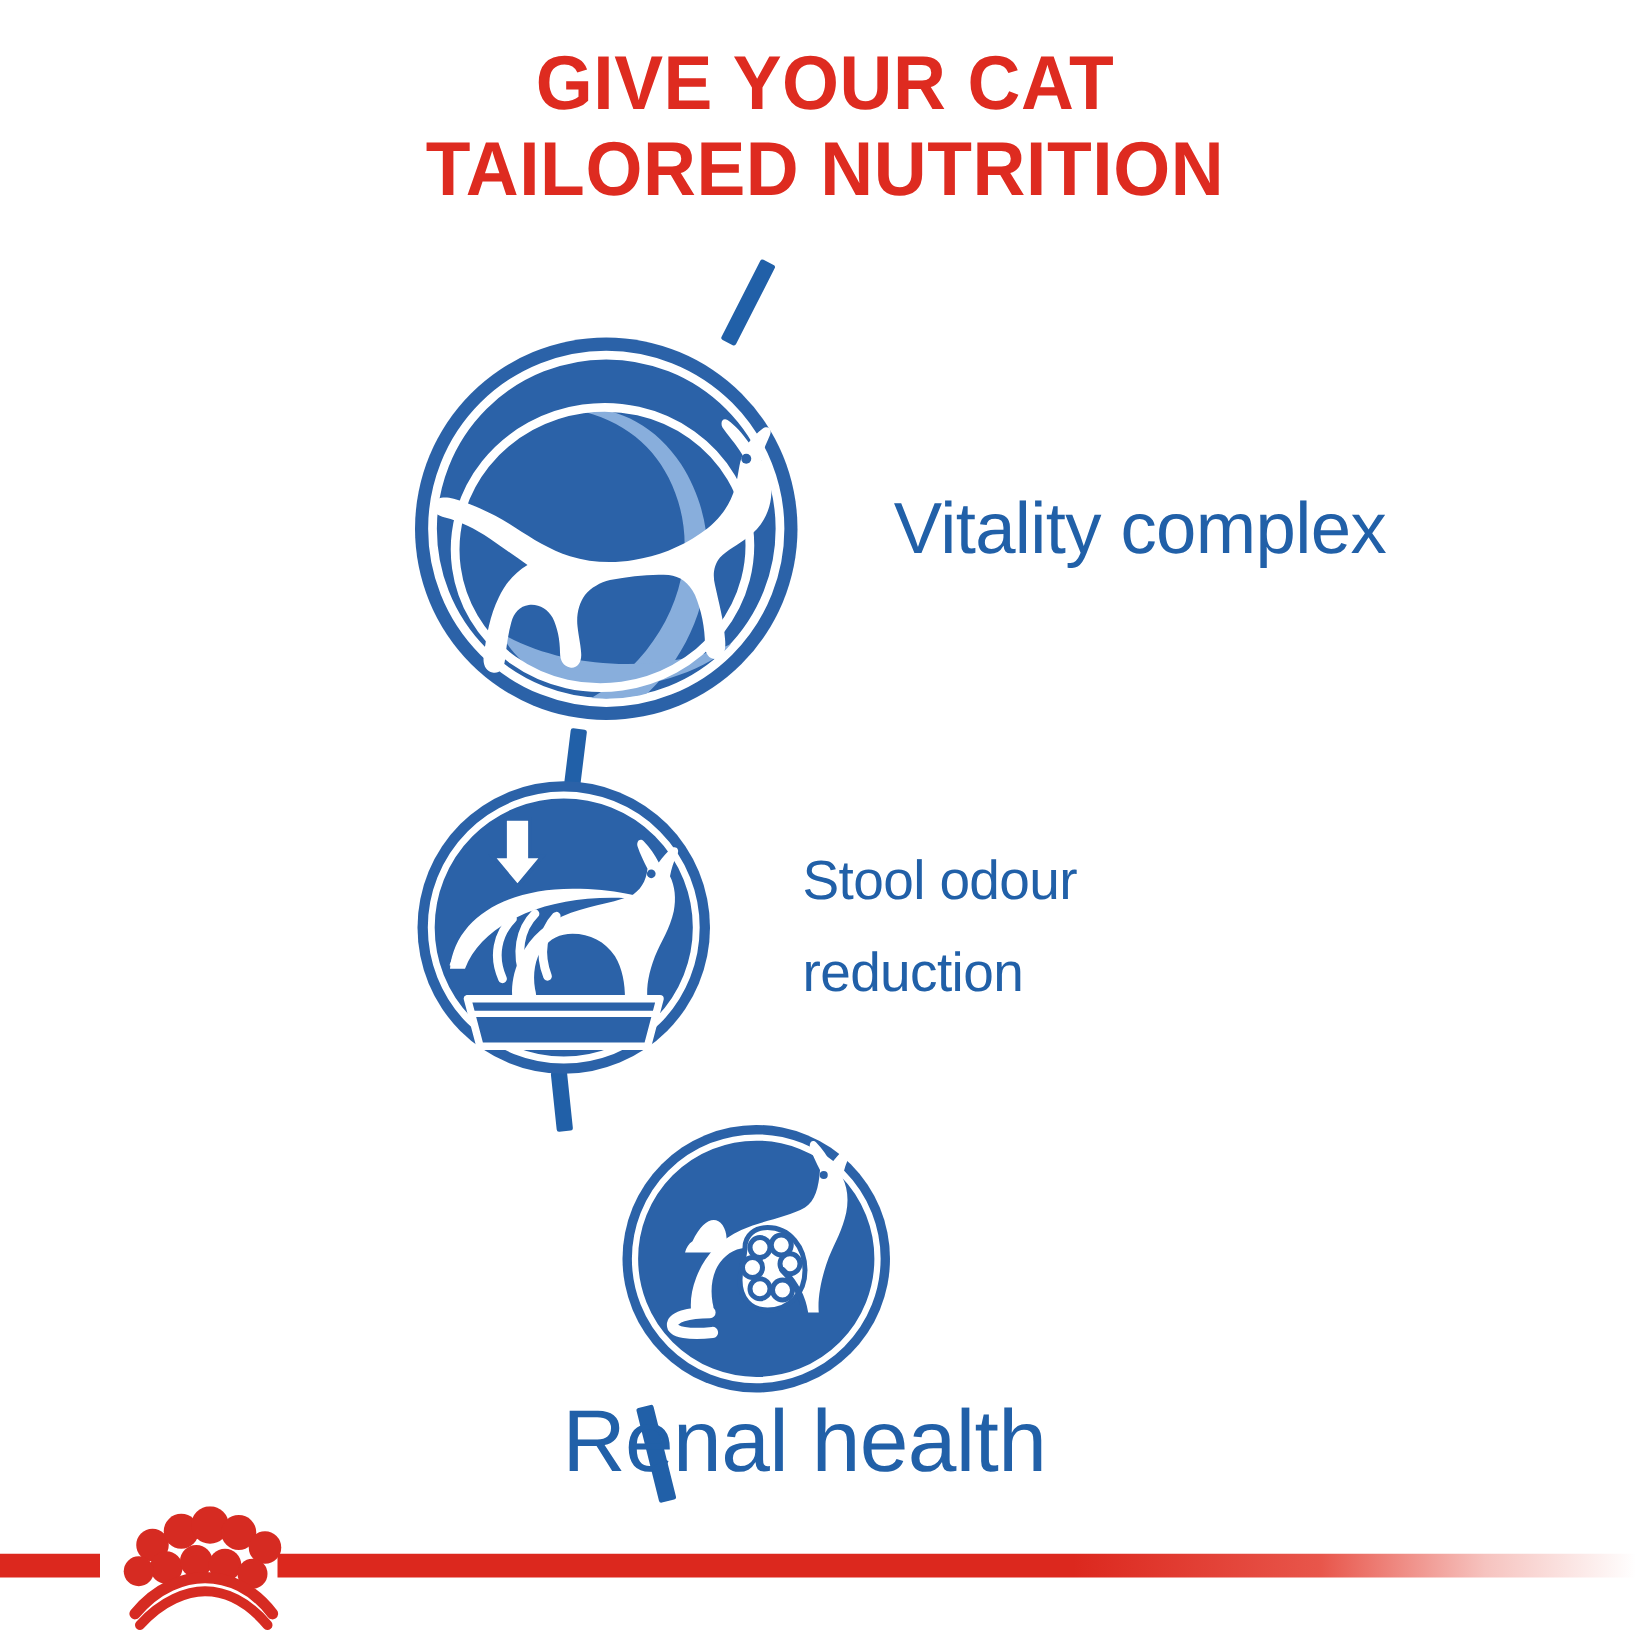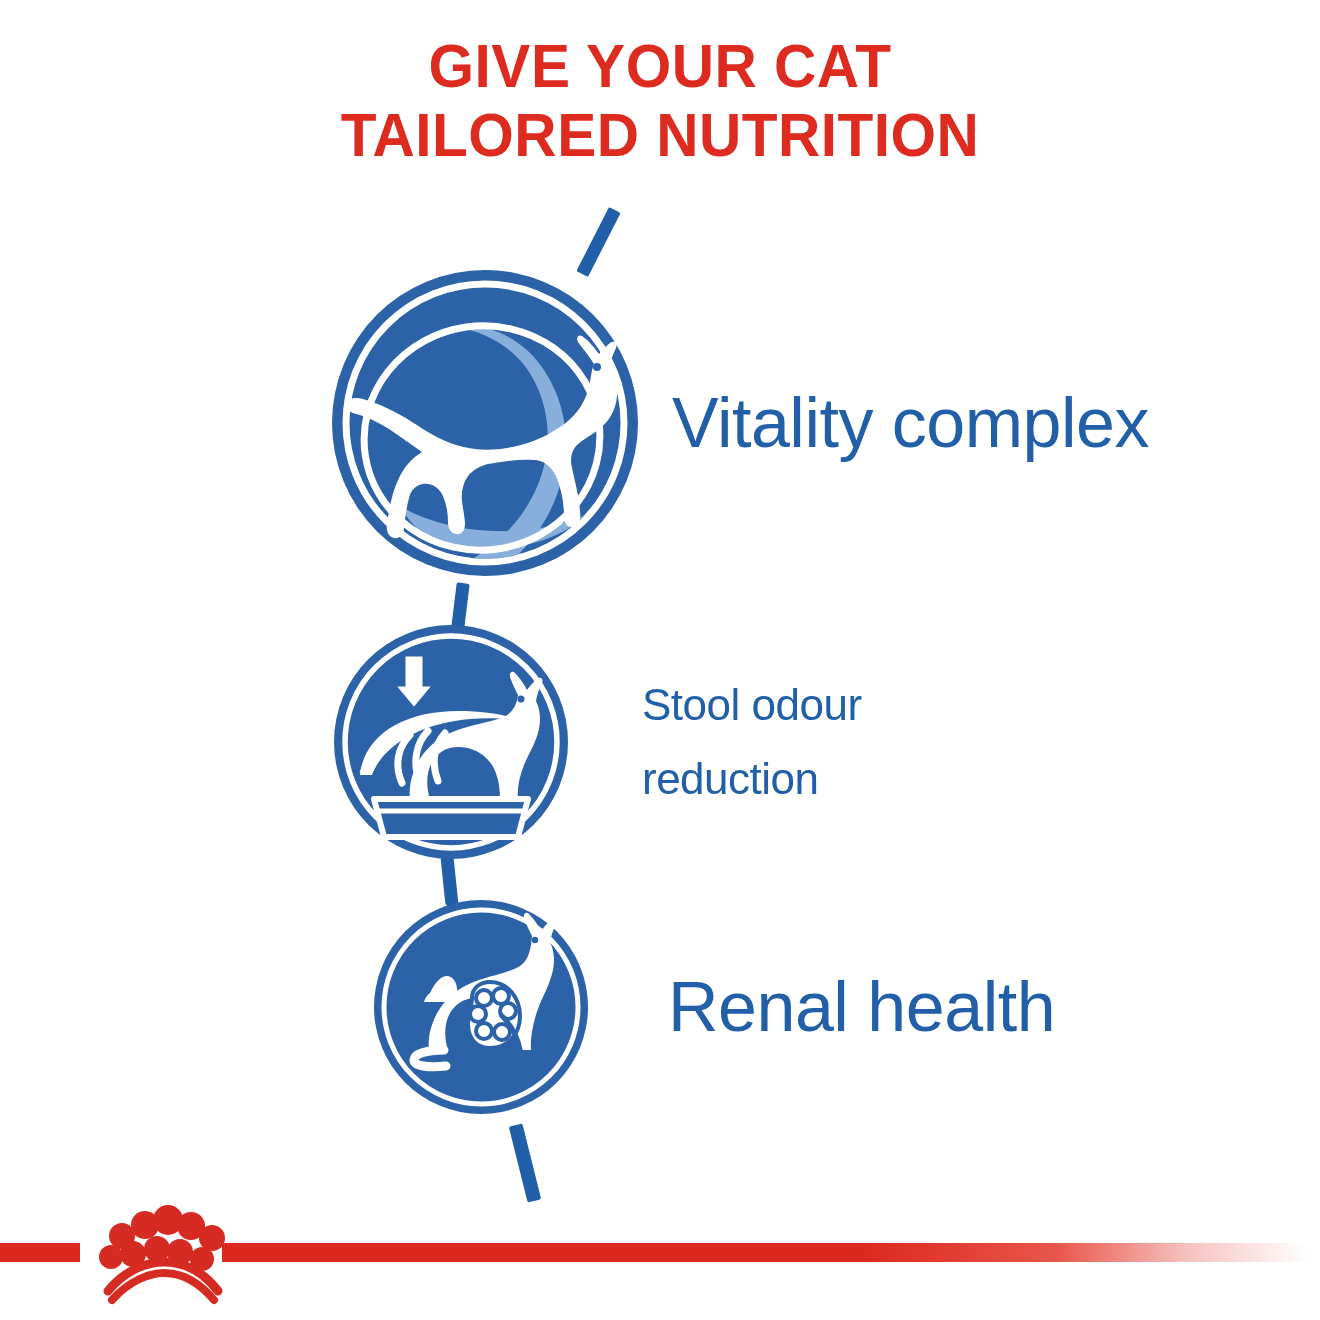--- a/index.html
+++ b/index.html
@@ -59,26 +59,26 @@
     color: #2160A8;
     font-family: "Liberation Sans", sans-serif;
     font-weight: 400;
     font-size: 44px;
     line-height: 74px;
     letter-spacing: -0.5px;
     white-space: pre-line;
   }
 
   .row-1 { left: 330px; top: 268px; }
-  .row-1 .feature-label { margin-left: 32px; font-size: 70px; }
+  .row-1 .feature-label { margin-left: 75px; font-size: 58px; }
 
   .row-2 { left: 332px; top: 623px; }
   .row-2 .feature-label { margin-left: 72px; }
 
-  .row-3 { left: 372px; top: 898px; }
+  .row-3 { left: 372px; top: 898px; flex-direction: column; }
   .row-3 .feature-label { margin-left: 78px; font-size: 70px; }
 
   
   .dash {
     position: absolute;
     background: #2160A8;
     border-radius: 2px;
   }
   .dash-top   { left: 592px; top: 206px; width: 13px; height: 72px; transform: rotate(27deg); }
   .dash-1     { left: 454px; top: 583px; width: 13px; height: 45px; transform: rotate(7deg); }

